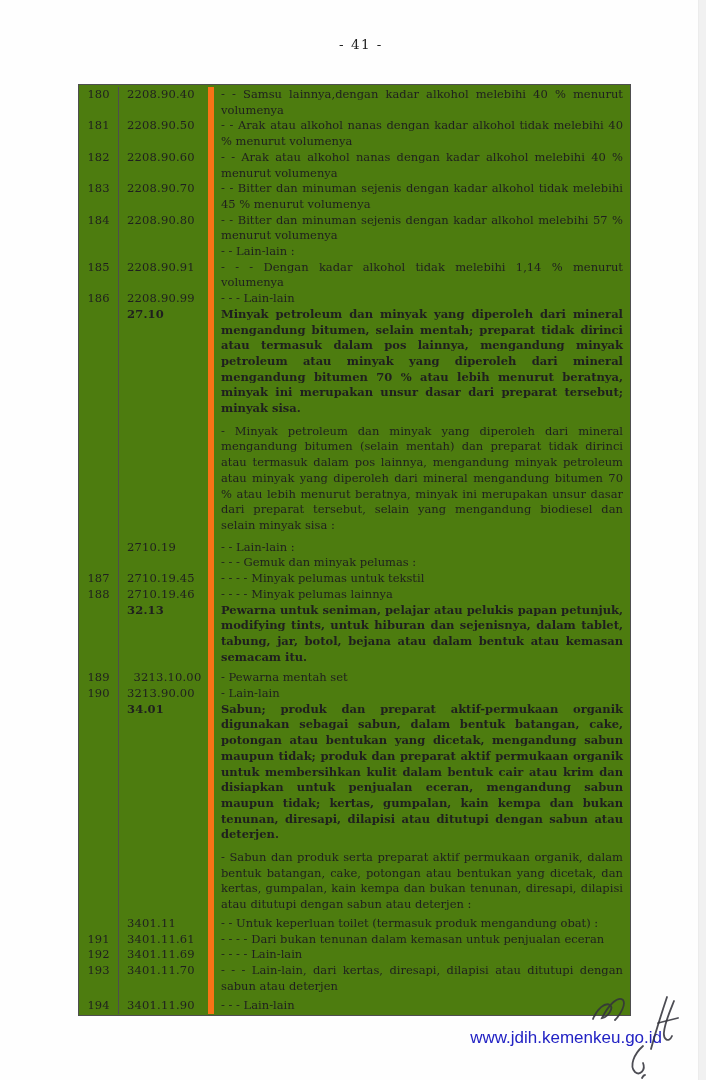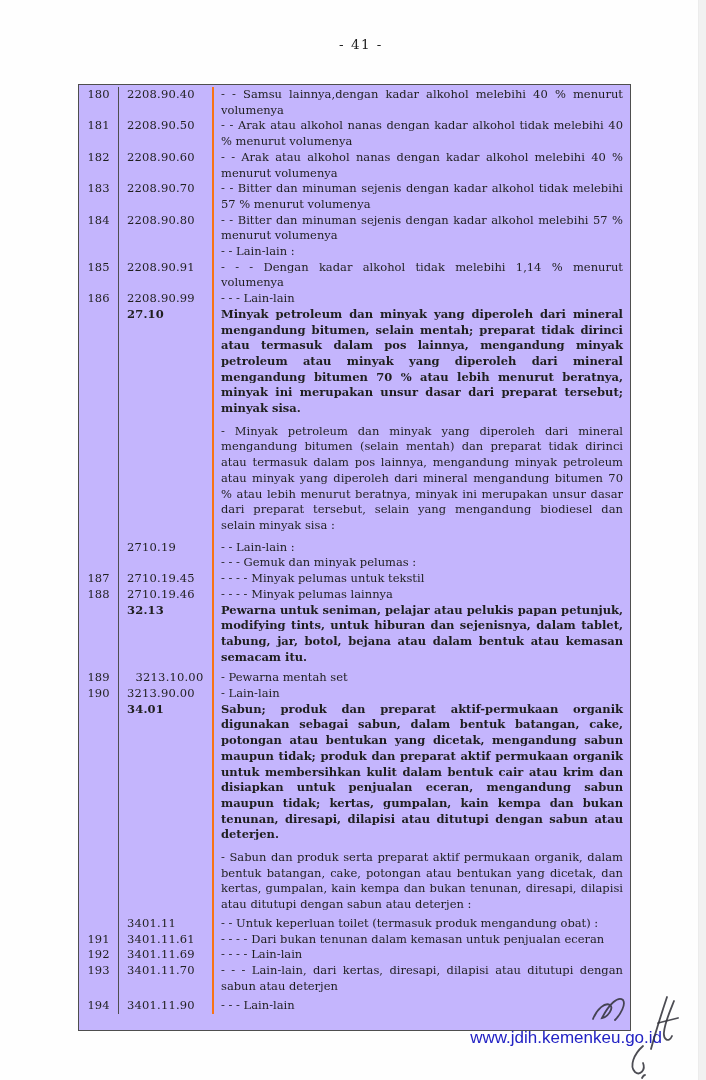--- a/index.html
+++ b/index.html
@@ -27,29 +27,29 @@
     font-size: 13.5px;
     letter-spacing: 1.5px;
     color: #222;
   }
   .tariff-table {
     position: absolute;
     left: 78px; top: 84px;
     width: 553px;
     min-height: 909px;
     border: 1px solid #4e4e4e;
-    background: #c4b5fd;
+    background: #4d7c0f;
     box-sizing: border-box;
     padding-top: 2px;
-    padding-bottom: 16px;
+    padding-bottom: 1px;
   }
   .row { display: grid; grid-template-columns: 40px 95px 1fr; }
   .row > div { font-size: 11.5px; line-height: 15.7px; }
   .c-no  { border-right: 1px solid #4e4e4e; text-align: center; }
-  .c-code{ border-right: 2px solid #f97316; padding-left: 8px; letter-spacing: 0.2px; }
+  .c-code{ border-right: 6px solid #f97316; padding-left: 8px; letter-spacing: 0.2px; }
   .c-desc{ padding: 0 7px; text-align: justify; }
   .row.bold .c-code, .row.bold .c-desc { font-weight: 700; }
   .footer-url {
     position: absolute;
     top: 1028px; right: 44px;
     font-family: "Liberation Sans", sans-serif;
     font-size: 17px;
     color: #2222c4;
     text-decoration: none;
     cursor: pointer;
@@ -87,21 +87,21 @@
         <div class="c-desc">- - Arak atau alkohol nanas dengan kadar alkohol tidak melebihi 40 % menurut volumenya</div>
       </div>
       <div class="row">
         <div class="c-no">182</div>
         <div class="c-code">2208.90.60</div>
         <div class="c-desc">- - Arak atau alkohol nanas dengan kadar alkohol melebihi 40 % menurut volumenya</div>
       </div>
       <div class="row">
         <div class="c-no">183</div>
         <div class="c-code">2208.90.70</div>
-        <div class="c-desc">- - Bitter dan minuman sejenis dengan kadar alkohol tidak melebihi 57 % menurut volumenya</div>
+        <div class="c-desc">- - Bitter dan minuman sejenis dengan kadar alkohol tidak melebihi 45 % menurut volumenya</div>
       </div>
       <div class="row">
         <div class="c-no">184</div>
         <div class="c-code">2208.90.80</div>
         <div class="c-desc">- - Bitter dan minuman sejenis dengan kadar alkohol melebihi 57 % menurut volumenya</div>
       </div>
       <div class="row">
         <div class="c-no"></div>
         <div class="c-code"></div>
         <div class="c-desc">- - Lain-lain :</div>

